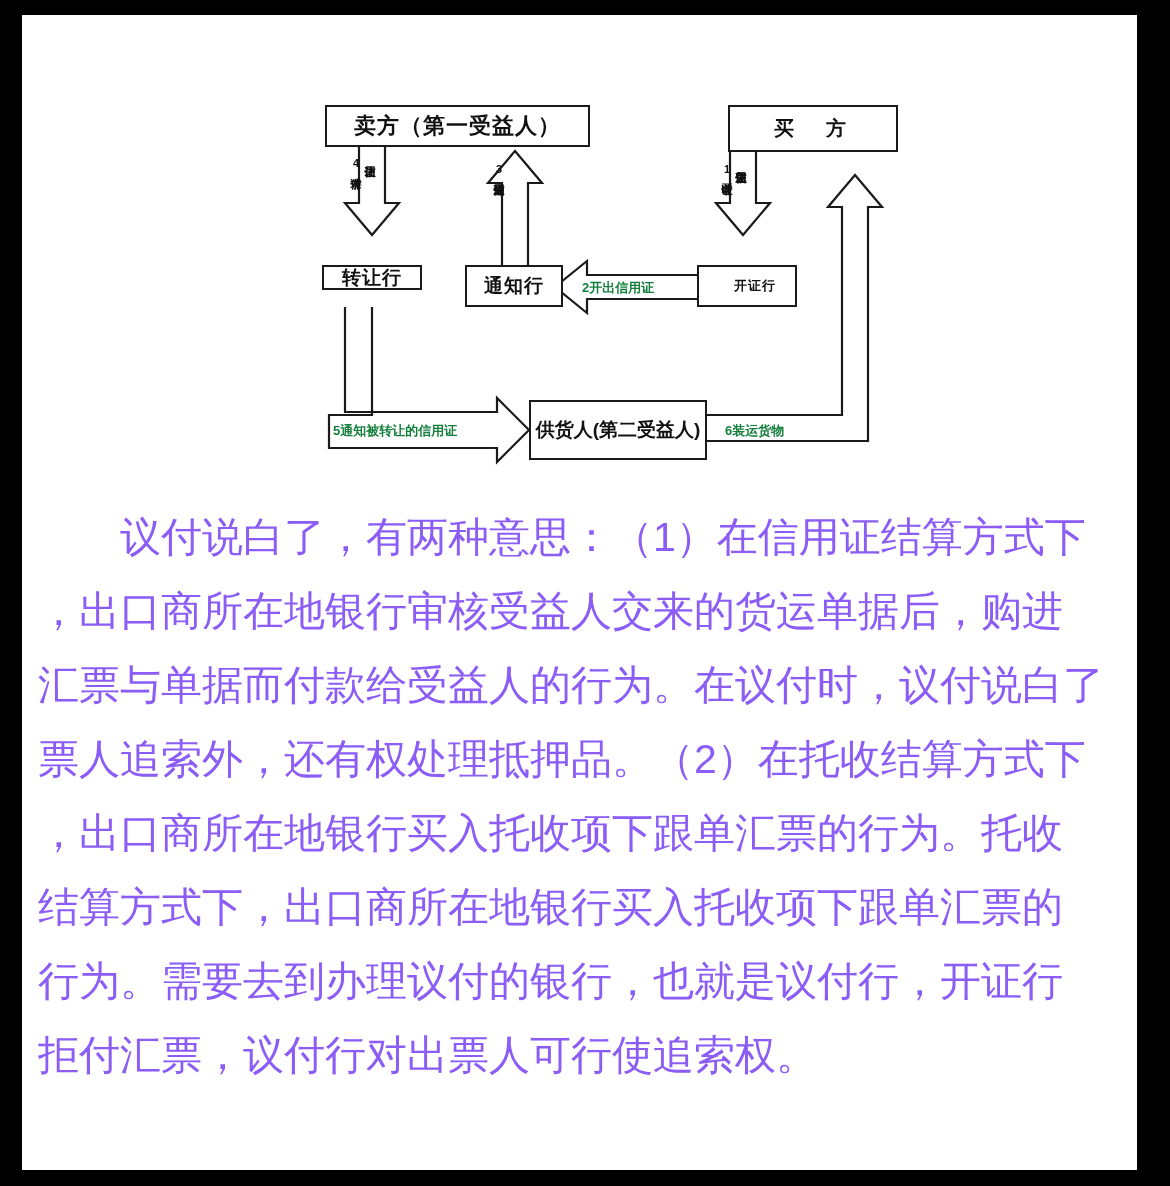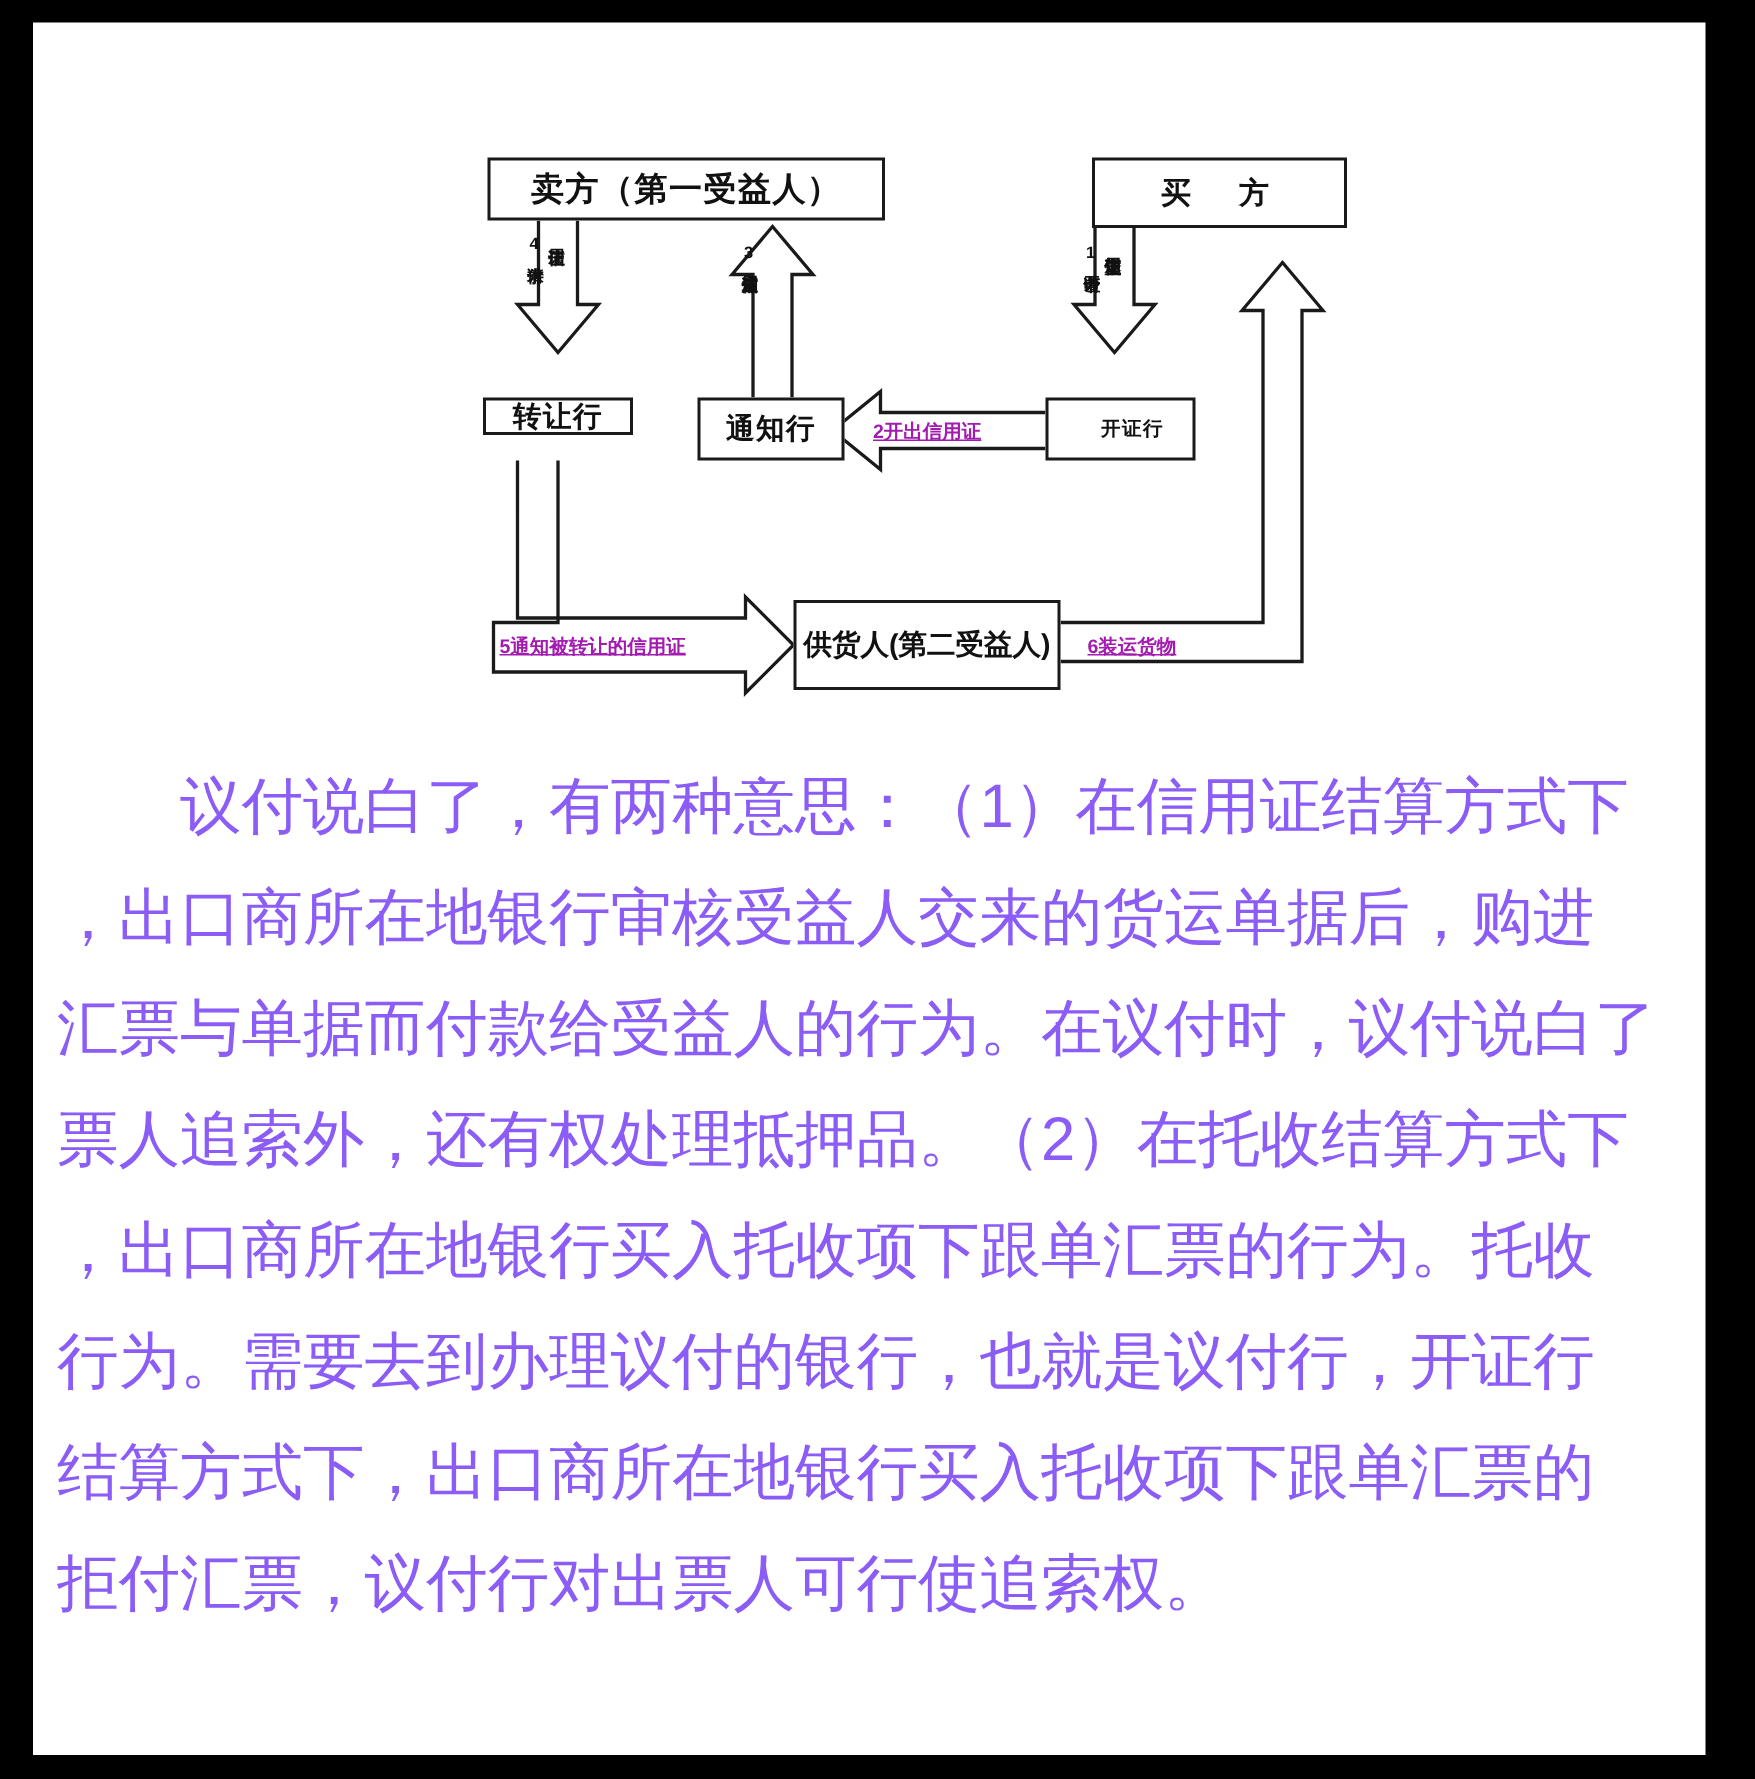--- a/index.html
+++ b/index.html
@@ -50,23 +50,22 @@
     writing-mode:vertical-rl;
     text-orientation:upright;
     letter-spacing:0px;
     line-height:1;
     white-space:nowrap;
   }
   .hlabel{
     position:absolute;
     font-size:12.5px;
     font-weight:bold;
-    color:#a21caf;
+    color:#15803d;
     white-space:nowrap;
-    text-decoration:underline;
   }
   .lbl-4a{left:53px;top:72px;}
   .lbl-4b{left:67px;top:72px;}
   .lbl-3{left:196px;top:78px;}
   .lbl-1a{left:424px;top:78px;}
   .lbl-1b{left:438px;top:78px;}
   .lbl-2{left:285px;top:194px;font-size:13px;}
   .lbl-5{left:36px;top:337px;font-size:13px;}
   .lbl-6{left:428px;top:337px;font-size:13px;}
 
@@ -132,19 +131,19 @@
 
   </div>
 
   <div class="body-text">
     <p>
       <span class="body-line">　　议付说白了，有两种意思：（1）在信用证结算方式下</span>
       <span class="body-line">，出口商所在地银行审核受益人交来的货运单据后，购进</span>
       <span class="body-line">汇票与单据而付款给受益人的行为。在议付时，议付说白了</span>
       <span class="body-line">票人追索外，还有权处理抵押品。（2）在托收结算方式下</span>
       <span class="body-line">，出口商所在地银行买入托收项下跟单汇票的行为。托收</span>
+      <span class="body-line">结算方式下，出口商所在地银行买入托收项下跟单汇票的</span>
       <span class="body-line">行为。需要去到办理议付的银行，也就是议付行，开证行</span>
-      <span class="body-line">结算方式下，出口商所在地银行买入托收项下跟单汇票的</span>
       <span class="body-line">拒付汇票，议付行对出票人可行使追索权。</span>
     </p>
   </div>
 
 </div>
 
 </body></html>

